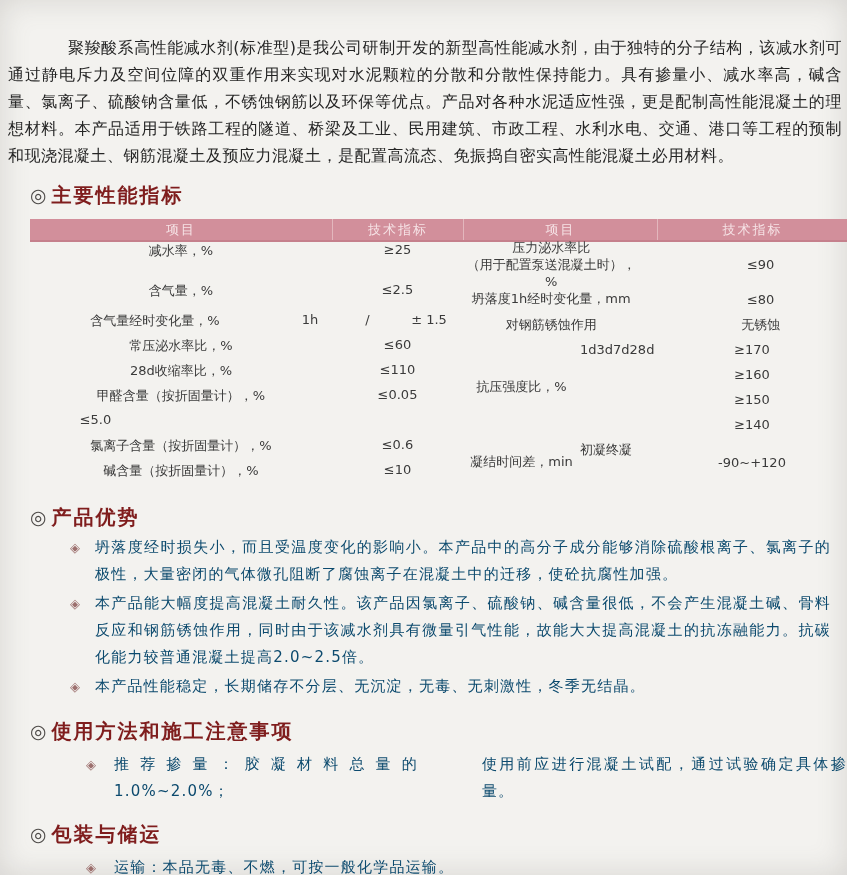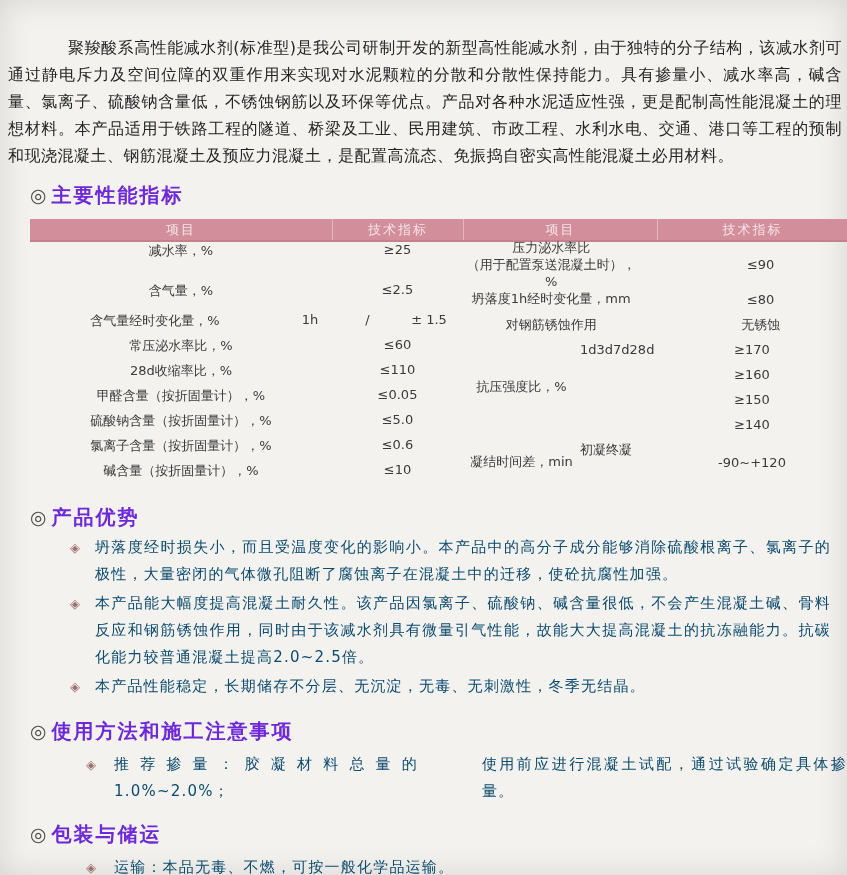--- a/index.html
+++ b/index.html
@@ -15,21 +15,21 @@
     padding:34px 5px 0 8px;
     font-size:16px; line-height:27px; letter-spacing:.5px;
     text-indent:60px; color:#252525; text-align:justify;
   }
   
   .sec-h {
     margin-left:30px; font-size:20px; line-height:26px; font-weight:bold;
     display:flex; align-items:center; gap:5px;
   }
   .sec-h .bullseye { color:#4d4a48; font-size:19px; font-weight:normal; }
-  .sec-h .sec-title { color:#6d28d9; letter-spacing:2px; }
+  .sec-h .sec-title { color:#7f1d1d; letter-spacing:2px; }
   .h-perf { margin-top:13px; }
   .h-adv  { margin-top:17px; }
   .h-use  { margin-top:18px; }
   .h-pack { margin-top:16px; }
   
   .perf-table { margin:11px 0 0 30px; width:817px; font-size:13px; color:#3a3a3a; }
   .perf-head {
     display:flex; height:23px; background:#d28f9b; color:#f6e3e6;
     border-bottom:2px solid #c5808c; align-items:center; text-align:center;
     letter-spacing:2px;
@@ -116,21 +116,20 @@
         </div>
         <div class="lrow h25">
           <div class="lab">28d收缩率比，%</div>
           <div class="val">≤110</div>
         </div>
         <div class="lrow h25">
           <div class="lab">甲醛含量（按折固量计），%</div>
           <div class="val">≤0.05</div>
         </div>
         <div class="lrow h25">
-          <div class="lab">硫酸钠含量（按折固量计），%</div>
           <div class="val">≤5.0</div>
         </div>
         <div class="lrow h25">
           <div class="lab">氯离子含量（按折固量计），%</div>
           <div class="val">≤0.6</div>
         </div>
         <div class="lrow h25">
           <div class="lab">碱含量（按折固量计），%</div>
           <div class="val">≤10</div>
         </div>

